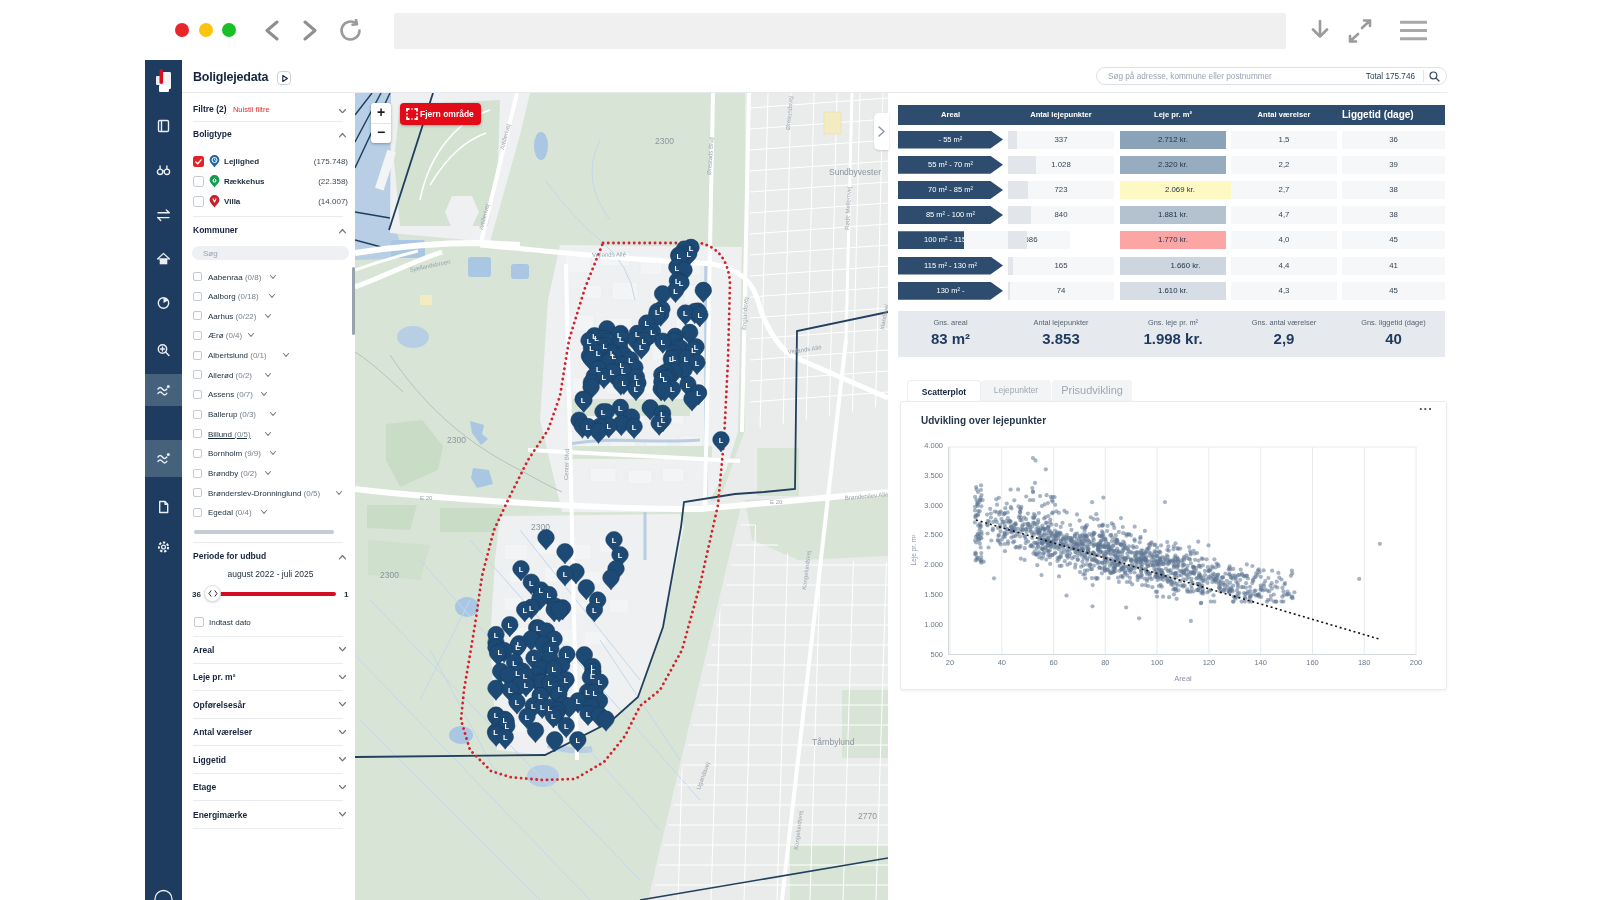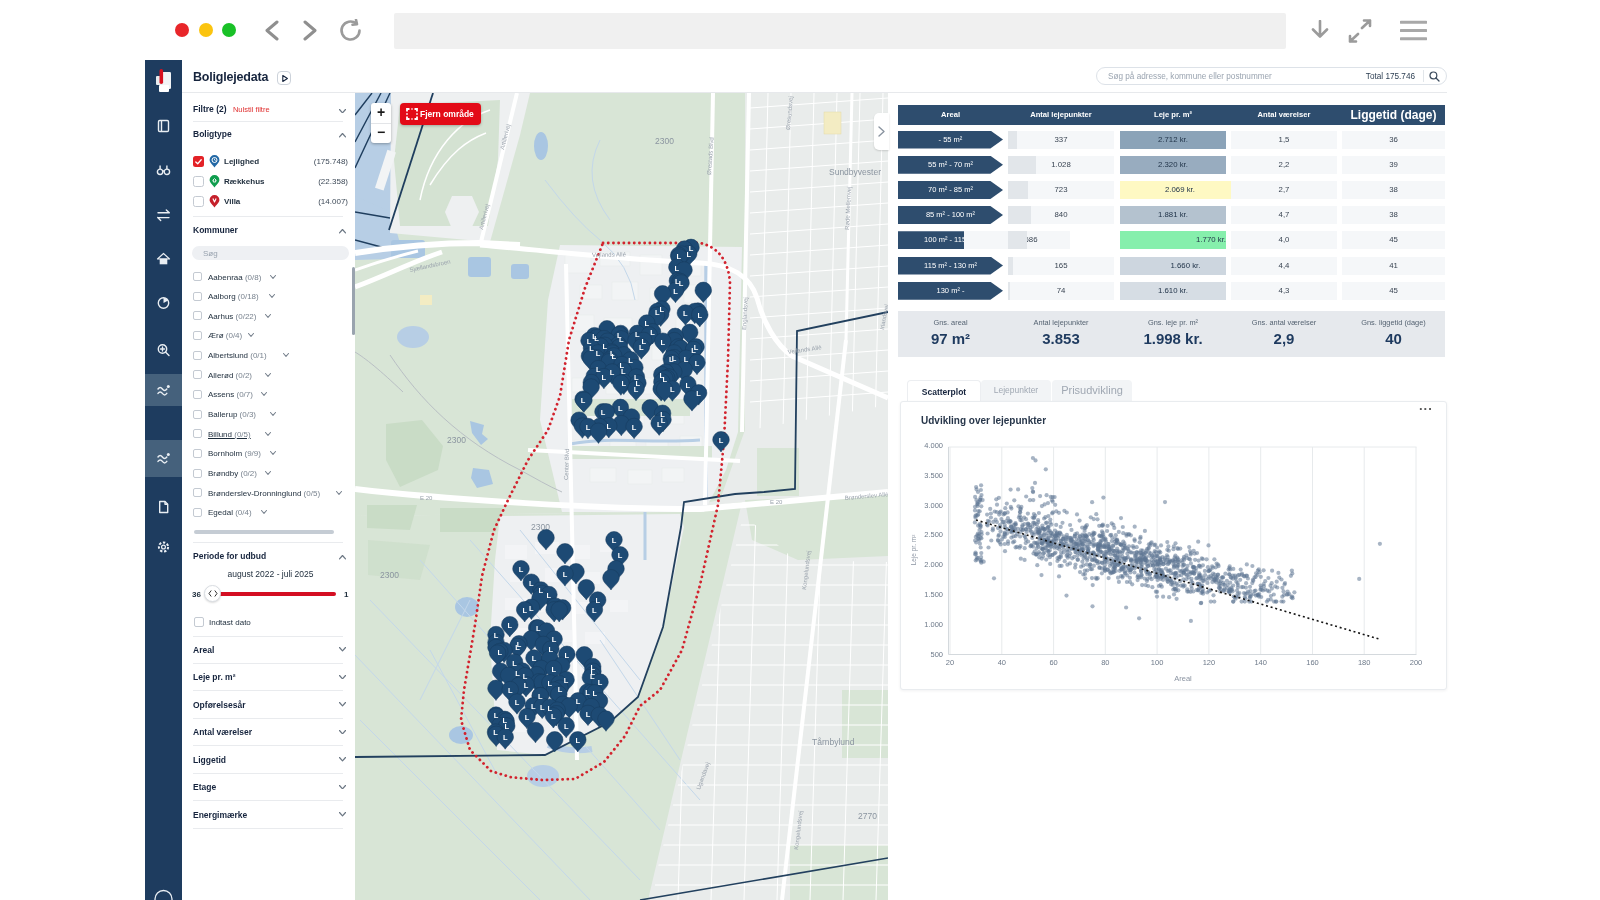--- a/index.html
+++ b/index.html
@@ -834,21 +834,21 @@
 <div class="abs" style="left:420px;top:109px;font-size:8.5px;font-weight:bold;color:#fff;">Fjern område</div>
 <div class="abs" style="left:874px;top:113px;width:15px;height:37px;background:#fff;border-radius:5px 0 0 5px;box-shadow:0 1px 2px rgba(0,0,0,0.15);"></div>
 <svg class="abs" style="left:878px;top:126px" width="7" height="11" viewBox="0 0 7 11">
       <path d="M1,1 L6,5.5 L1,10" fill="none" stroke="#8a94a0" stroke-width="1.4" stroke-linecap="round" stroke-linejoin="round"></path>
     </svg>
 <div class="abs" style="left:898px;top:105px;width:547px;height:20px;background:#2e4d6e;"></div>
 <div class="abs" style="left:898px;top:105px;width:105px;height:20px;color:#fff;font-size:7.6px;font-weight:bold;text-align:center;line-height:20px;">Areal</div>
 <div class="abs" style="left:1008px;top:105px;width:106px;height:20px;color:#fff;font-size:7.6px;font-weight:bold;text-align:center;line-height:20px;">Antal lejepunkter</div>
 <div class="abs" style="left:1120px;top:105px;width:106px;height:20px;color:#fff;font-size:7.6px;font-weight:bold;text-align:center;line-height:20px;">Leje pr. m²</div>
 <div class="abs" style="left:1231px;top:105px;width:106px;height:20px;color:#fff;font-size:7.6px;font-weight:bold;text-align:center;line-height:20px;">Antal værelser</div>
-<div class="abs" style="left:1342px;top:105px;width:103px;height:20px;color:#fff;font-size:12px;font-weight:bold;text-align:center;line-height:20px;">Liggetid (dage)</div>
+<div class="abs" style="left:1342px;top:105px;width:103px;height:20px;color:#fff;font-size:10px;font-weight:bold;line-height:20px;">Liggetid (dage)</div>
 <div class="arrowlab" style="left:898px;top:130.5px;width:105px;height:18px;">- 55 m²</div>
 <div class="cell" style="left:1008px;top:130.5px;width:106px;height:18px;">337</div>
 <div class="abs" style="left:1008px;top:130.5px;width:9.2px;height:18px;background:#e2e6ea;"></div>
 <div class="cell" style="left:1120px;top:130.5px;width:106px;height:18px;background:#8ba3b8;color:#22354a;">2.712 kr.</div>
 <div class="cell" style="left:1231px;top:130.5px;width:106px;height:18px;">1,5</div>
 <div class="cell" style="left:1342px;top:130.5px;width:103px;height:18px;">36</div>
 <div class="arrowlab" style="left:898px;top:155.7px;width:105px;height:18px;">55 m² - 70 m²</div>
 <div class="cell" style="left:1008px;top:155.7px;width:106px;height:18px;">1.028</div>
 <div class="abs" style="left:1008px;top:155.7px;width:28.0px;height:18px;background:#e2e6ea;"></div>
 <div class="cell" style="left:1120px;top:155.7px;width:106px;height:18px;background:#98acbf;color:#22354a;">2.320 kr.</div>
@@ -862,38 +862,38 @@
 <div class="cell" style="left:1342px;top:180.9px;width:103px;height:18px;">38</div>
 <div class="arrowlab" style="left:898px;top:206.1px;width:105px;height:18px;">85 m² - 100 m²</div>
 <div class="cell" style="left:1008px;top:206.1px;width:106px;height:18px;">840</div>
 <div class="abs" style="left:1008px;top:206.1px;width:22.8px;height:18px;background:#e2e6ea;"></div>
 <div class="cell" style="left:1120px;top:206.1px;width:106px;height:18px;background:#b4c2cf;color:#22354a;">1.881 kr.</div>
 <div class="cell" style="left:1231px;top:206.1px;width:106px;height:18px;">4,7</div>
 <div class="cell" style="left:1342px;top:206.1px;width:103px;height:18px;">38</div>
 <div class="arrowlab" style="left:898px;top:231.3px;width:105px;height:18px;">100 m² - 115 m²</div>
 <div class="cell" style="left:964px;top:231.3px;width:106px;height:18px;padding-left:28px;">686</div>
 <div class="abs" style="left:1008px;top:231.3px;width:18.7px;height:18px;background:#e2e6ea;"></div>
-<div class="cell" style="left:1120px;top:231.3px;width:106px;height:18px;background:#86efac;color:#22354a;text-align:right;">1.770 kr.</div>
+<div class="cell" style="left:1120px;top:231.3px;width:106px;height:18px;background:#fca5a5;color:#22354a;">1.770 kr.</div>
 <div class="cell" style="left:1231px;top:231.3px;width:106px;height:18px;">4,0</div>
 <div class="cell" style="left:1342px;top:231.3px;width:103px;height:18px;">45</div>
 <div class="arrowlab" style="left:898px;top:256.5px;width:105px;height:18px;">115 m² - 130 m²</div>
 <div class="cell" style="left:1008px;top:256.5px;width:106px;height:18px;">165</div>
 <div class="abs" style="left:1008px;top:256.5px;width:4.5px;height:18px;background:#e2e6ea;"></div>
 <div class="cell" style="left:1120px;top:256.5px;width:106px;height:18px;background:#cdd6df;color:#22354a;padding-left:25px;">1.660 kr.</div>
 <div class="cell" style="left:1231px;top:256.5px;width:106px;height:18px;">4,4</div>
 <div class="cell" style="left:1342px;top:256.5px;width:103px;height:18px;">41</div>
 <div class="arrowlab" style="left:898px;top:281.7px;width:105px;height:18px;">130 m² -</div>
 <div class="cell" style="left:1008px;top:281.7px;width:106px;height:18px;">74</div>
 <div class="abs" style="left:1008px;top:281.7px;width:2.0px;height:18px;background:#e2e6ea;"></div>
 <div class="cell" style="left:1120px;top:281.7px;width:106px;height:18px;background:#d6dde4;color:#22354a;">1.610 kr.</div>
 <div class="cell" style="left:1231px;top:281.7px;width:106px;height:18px;">4,3</div>
 <div class="cell" style="left:1342px;top:281.7px;width:103px;height:18px;">45</div>
 <div class="abs" style="left:898px;top:311px;width:547px;height:46px;background:#e6e9ed;"></div>
 <div class="abs statlab" style="left:898px;top:318px;width:105px;text-align:center;">Gns. areal</div>
-<div class="abs statval" style="left:898px;top:330px;width:105px;text-align:center;">97 m²</div>
+<div class="abs statval" style="left:898px;top:330px;width:105px;text-align:center;">83 m²</div>
 <div class="abs statlab" style="left:1008px;top:318px;width:106px;text-align:center;">Antal lejepunkter</div>
 <div class="abs statval" style="left:1008px;top:330px;width:106px;text-align:center;">3.853</div>
 <div class="abs statlab" style="left:1120px;top:318px;width:106px;text-align:center;">Gns. leje pr. m²</div>
 <div class="abs statval" style="left:1120px;top:330px;width:106px;text-align:center;">1.998 kr.</div>
 <div class="abs statlab" style="left:1231px;top:318px;width:106px;text-align:center;">Gns. antal værelser</div>
 <div class="abs statval" style="left:1231px;top:330px;width:106px;text-align:center;">2,9</div>
 <div class="abs statlab" style="left:1342px;top:318px;width:103px;text-align:center;">Gns. liggetid (dage)</div>
 <div class="abs statval" style="left:1342px;top:330px;width:103px;text-align:center;">40</div>
 <div class="abs" style="left:981px;top:380px;width:70px;height:21px;background:#f2f4f6;border-radius:4px 4px 0 0;color:#a0a8b3;font-size:8.5px;text-align:center;line-height:21px;">Lejepunkter</div>
 <div class="abs" style="left:1052px;top:380px;width:80px;height:21px;background:#f2f4f6;border-radius:4px 4px 0 0;color:#a0a8b3;font-size:11px;text-align:center;line-height:21px;">Prisudvikling</div>

